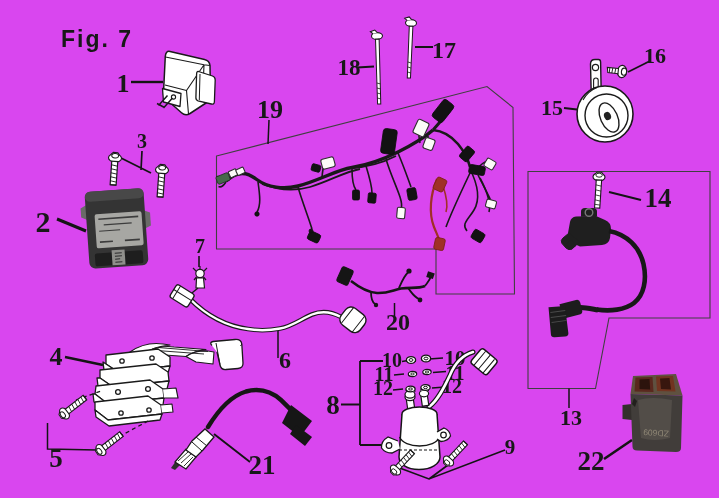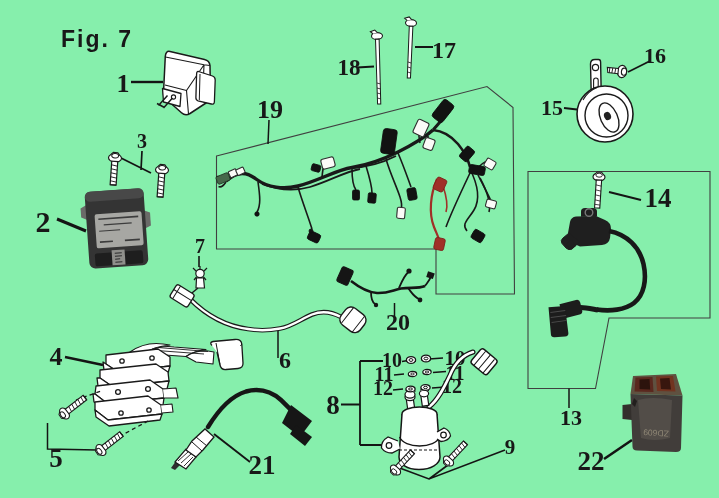--- a/index.html
+++ b/index.html
@@ -1,16 +1,16 @@
 <!DOCTYPE html>
 <html><head>
 <meta charset="utf-8">
 <style>
   html,body{margin:0;padding:0;background:#ffffff;}
-  #page{position:relative;width:719px;height:498px;background:#86efac;overflow:hidden;
+  #page{position:relative;width:719px;height:498px;background:#d946ef;overflow:hidden;
         font-family:"Liberation Sans", sans-serif;}
   svg{position:absolute;left:0;top:0;}
   .lbl{font-family:"Liberation Serif", serif;font-weight:bold;fill:#181818;}
 </style>
 </head>
 <body>
 <div id="page">
 <svg width="719" height="498" viewBox="0 0 719 498">
 
   <g fill="none" stroke="#404040" stroke-width="1.1">

